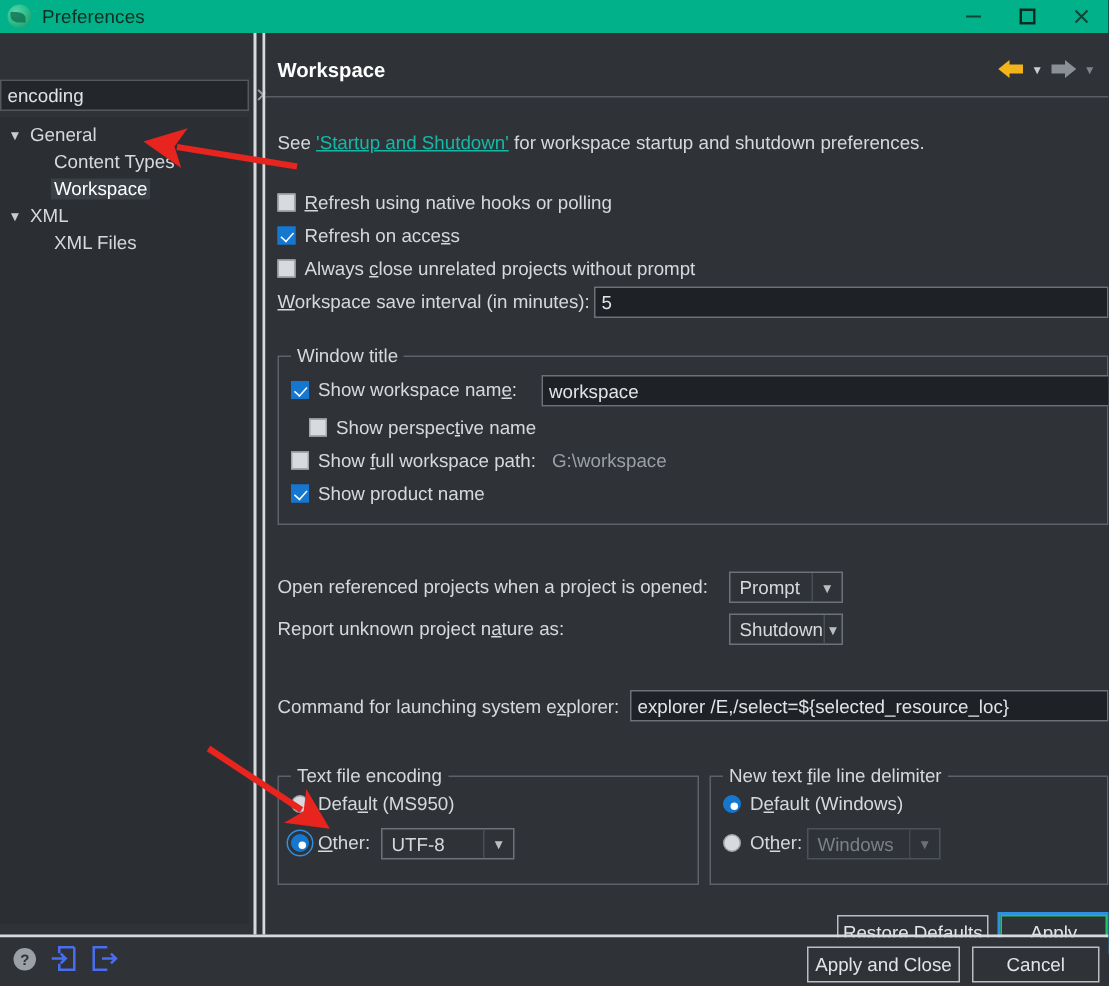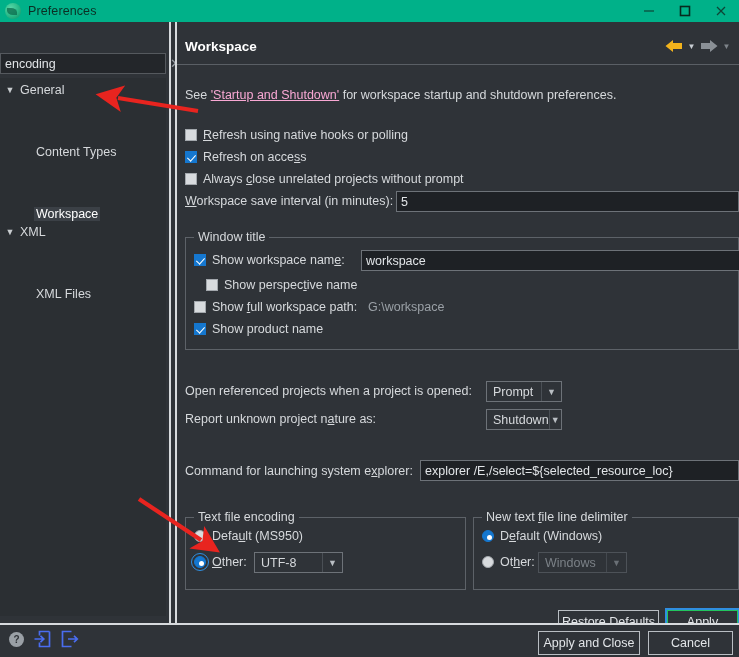--- a/index.html
+++ b/index.html
@@ -70,21 +70,21 @@
   .tree-row {
     height: 18px; display: flex; align-items: center;
     font-size: 12.5px; color: #d6d9dc; white-space: nowrap;
   }
   .tree-row .twisty {
     width: 16px; display: flex; align-items: center; justify-content: center;
     color: #c8cccf; font-size: 9px;
   }
   .tree-row .lbl { padding: 0 2px; }
   .tree-row.lvl1 { padding-left: 2px; }
-  .tree-row.lvl2 { padding-left: 34px; margin-top: 44px; }
+  .tree-row.lvl2 { padding-left: 34px; }
   .tree-row.selected .lbl { background: #3b4046; color: #ffffff; }
 
   .tree-scrollbar {
     position: absolute; left: 0; top: 608px; width: 166px; height: 7px;
     background: #2b2f33;
   }
   .tree-scrollbar .thumb {
     position: absolute; left: 0; top: 0; width: 124px; height: 6px;
     background: #565d64;
   }
@@ -113,21 +113,21 @@
     width: 13px; display: flex; align-items: center; justify-content: center;
     color: #c9ced3; font-size: 8px;
   }
   .nav-caret.dim { color: #7e848a; }
   .header-rule {
     position: absolute; left: 0; top: 42px; width: 562px; height: 1px; background: #5a5f65;
   }
   .intro {
     position: absolute; left: 8px; top: 66px; font-size: 12.5px; color: #d6d9dc;
   }
-  .link { color: #f9a8d4; text-decoration: underline; }
+  .link { color: #14b8a6; text-decoration: underline; }
 
   .content { position: absolute; left: 0; top: 0; width: 562px; height: 601px; }
 
   
   .row { position: absolute; display: flex; align-items: center; white-space: nowrap; }
   .cb {
     width: 12px; height: 12px; flex: none; margin-right: 6px;
     border: 1px solid #a3a8ad; background: #d8dbde;
   }
   .cb.checked {

